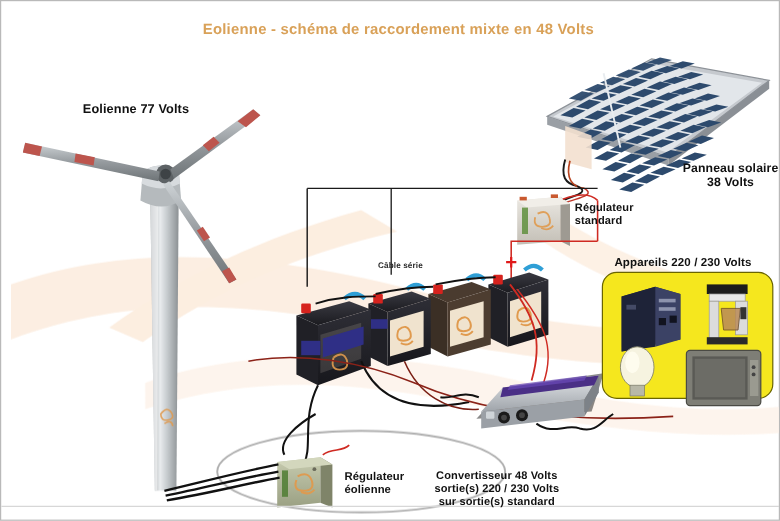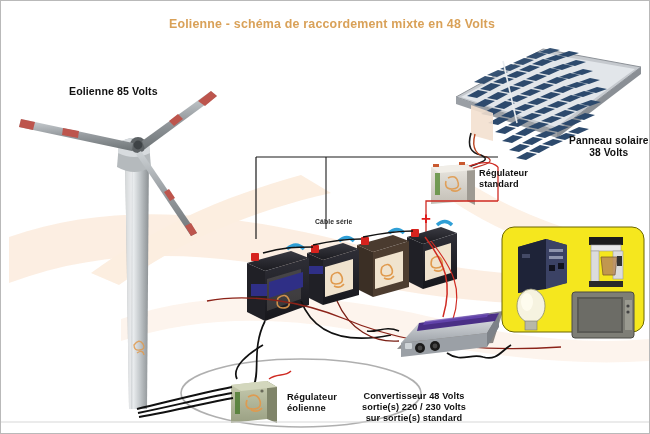--- a/index.html
+++ b/index.html
@@ -406,29 +406,30 @@
         <circle cx="627" cy="305" r="1.6" fill="#444"></circle>
         <circle cx="627" cy="311" r="1.6" fill="#444"></circle>
       </g>
     </g>
 
     <line x1="0" y1="421" x2="650" y2="421" stroke="#d7d7d7" stroke-width="1"></line>
   </svg>
 
   <div id="title">Eolienne - schéma de raccordement mixte en 48 Volts</div>
 
-  <div class="lbl" id="lbl-turbine">Eolienne 85 Volts</div>
+  <div class="lbl" id="lbl-turbine">Eolienne 77 Volts</div>
 
 
   <div class="lbl" id="lbl-cable">Câble série</div>
 
   <div class="plus" id="plus-batt">+</div>
 
   <div class="lbl" id="lbl-panel"><span>Panneau solaire</span><br><span>38 Volts</span></div>
 
   <div class="lbl" id="lbl-regsol"><span>Régulateur</span><br><span>standard</span></div>
 
+  <div class="lbl" id="lbl-appl">Appareils 220 / 230 Volts</div>
 
   <div class="lbl" id="lbl-regeol"><span>Régulateur</span><br><span>éolienne</span></div>
 
   <div class="lbl" id="lbl-conv"><span>Convertisseur 48 Volts</span><br><span>sortie(s) 220 / 230 Volts</span><br><span>sur sortie(s) standard</span></div>
 
 </div>
 
 </body></html>

